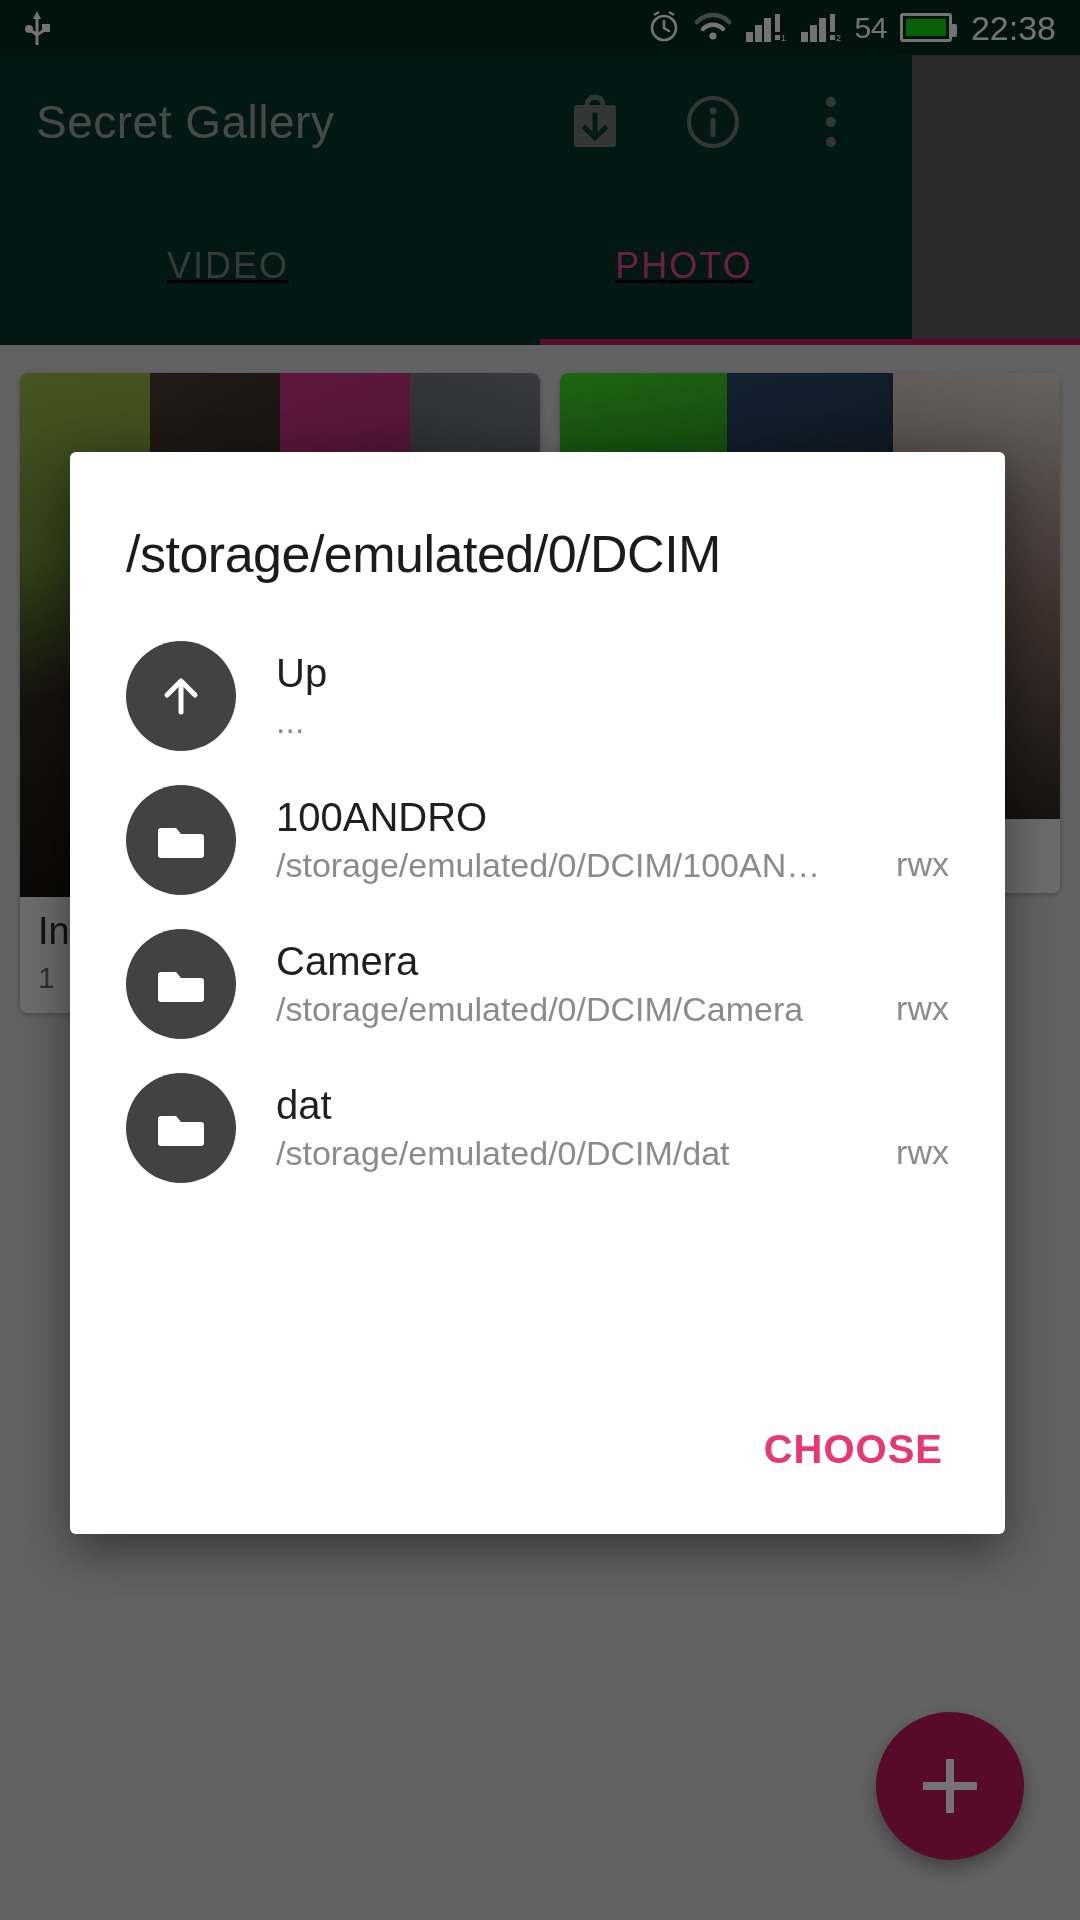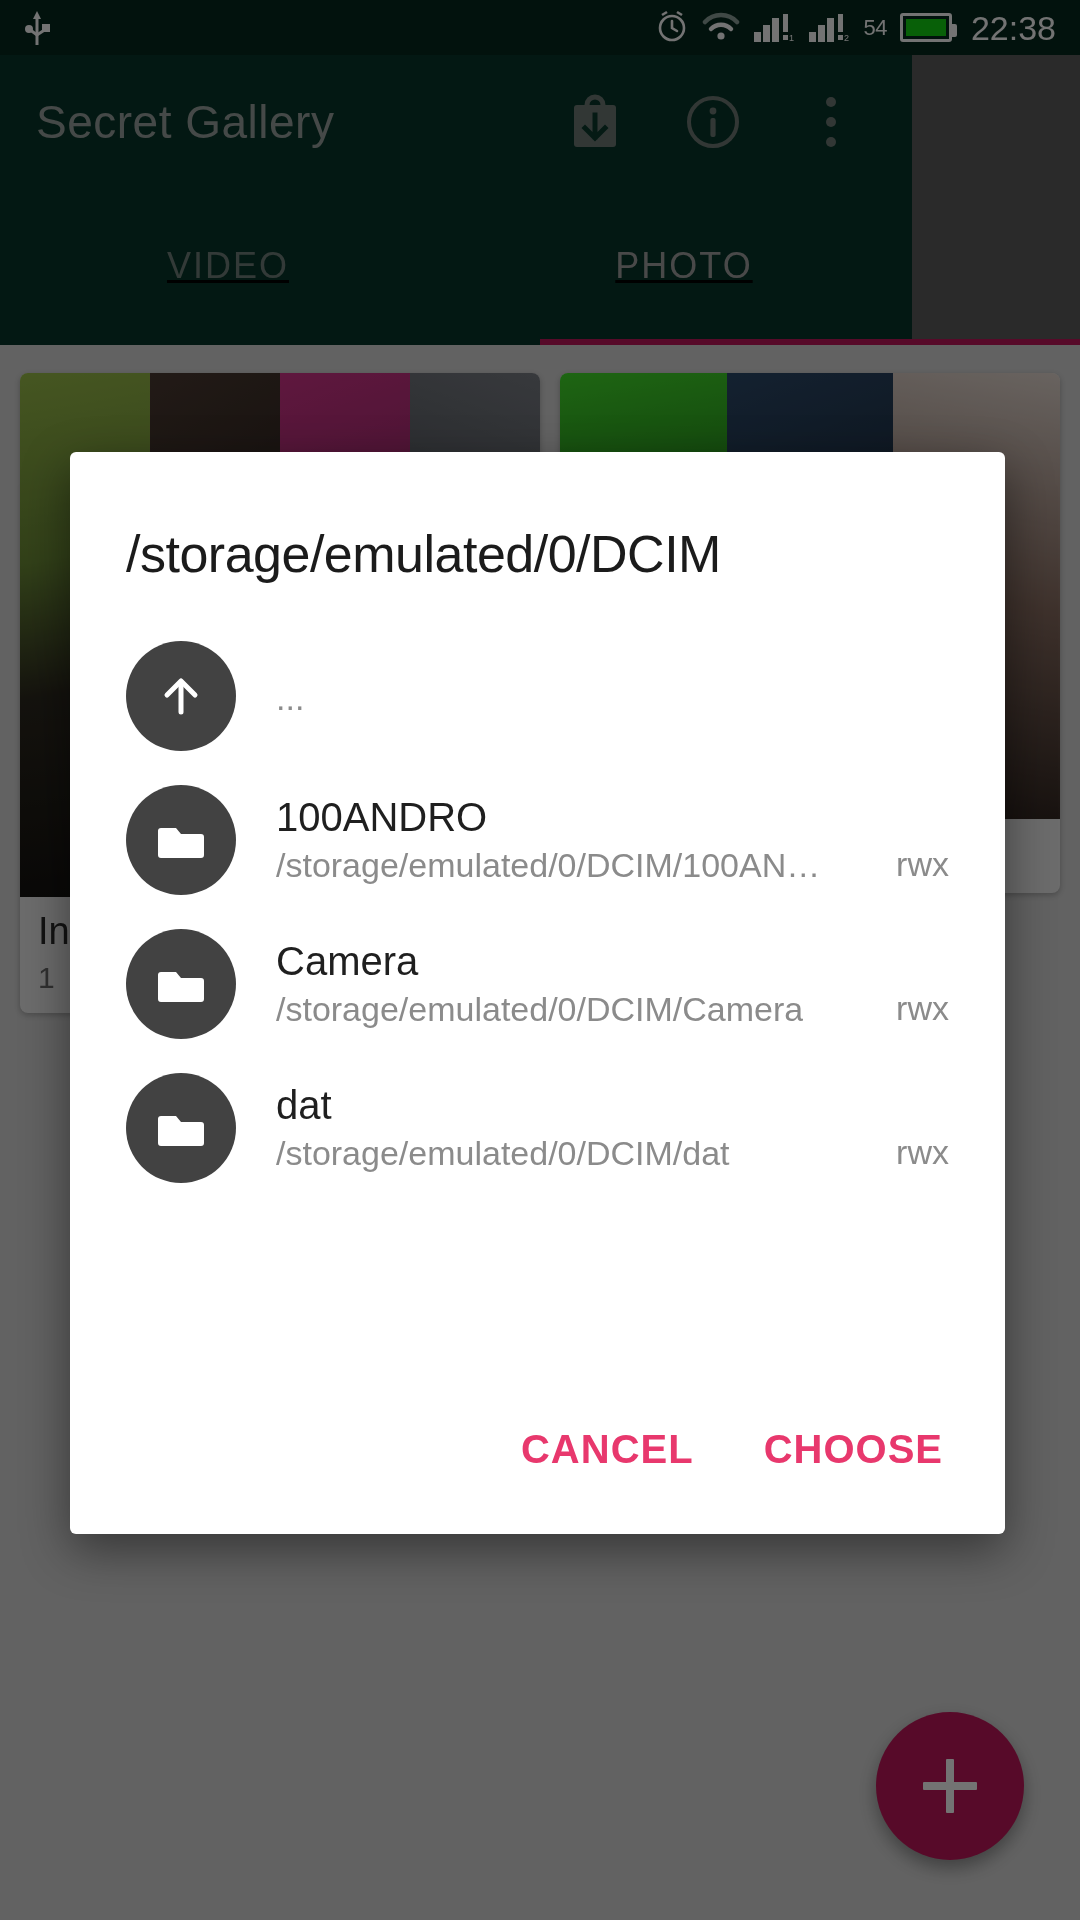--- a/index.html
+++ b/index.html
@@ -15,21 +15,21 @@
   .statusbar {
     position: absolute; top: 0; left: 0; width: 1080px; height: 55px;
     background: #06281e;
     display: flex; align-items: center;
     padding: 0 24px;
     color: #ffffff;
   }
   .sb-left { display: flex; align-items: center; gap: 14px; }
   .sb-right { margin-left: auto; display: flex; align-items: center; gap: 13px; }
   .sb-icon { display: block; }
-  .sb-num { font-size: 22px; letter-spacing: -0.5px; line-height: 1; }
+  .sb-num { font-size: 30px; letter-spacing: -0.5px; line-height: 1; }
   .sb-clock { font-size: 34px; letter-spacing: 0px; line-height: 1; margin-left: 6px; }
   .batt {
     width: 52px; height: 29px; border: 3px solid #fff; border-radius: 3px;
     position: relative; display: inline-block;
   }
   .batt::after {
     content:""; position: absolute; right: -8px; top: 8px;
     width: 6px; height: 13px; background: #fff; border-radius: 0 2px 2px 0;
   }
   .batt i { position: absolute; inset: 3px; background: #13d613; display: block; }
@@ -52,21 +52,21 @@
   .tabs {
     position: absolute; bottom: 0; left: 0; right: 0; height: 128px;
     display: flex;
     text-decoration: underline;
   }
   .tab {
     flex: 1; display: flex; align-items: flex-start; justify-content: center;
     padding-top: 28px;
     font-size: 36px; letter-spacing: 2px; color: #72817c;
   }
-  .tab.active { color: #a3a3a3; }
+  .tab.active { color: #ec4899; }
   .tab-indicator {
     position: absolute; bottom: 0; height: 6px; background: #c2185b;
   }
 
   
   .content {
     position: absolute; top: 345px; left: 0; width: 1080px; height: 1575px;
     background: #dadada;
     padding: 28px 20px;
     display: flex; gap: 20px;
@@ -293,20 +293,21 @@
 
       <div class="row">
         <div class="row-avatar">
           <svg width="56" height="56" viewBox="0 0 56 56">
             <path d="M28 44 L28 14" stroke="#fff" stroke-width="5" fill="none" stroke-linecap="round"></path>
             <path d="M14 27 L28 13 L42 27" stroke="#fff" stroke-width="5" fill="none" stroke-linecap="round" stroke-linejoin="round"></path>
           </svg>
         </div>
         <div class="row-body">
           <div class="row-texts">
+            <div class="row-title">Up</div>
             <div class="row-sub-wrap">
               <div class="row-sub">...</div>
             </div>
           </div>
           <div class="row-perm"></div>
         </div>
       </div>
 
       <div class="row">
         <div class="row-avatar">
@@ -355,18 +356,17 @@
               <div class="row-sub">/storage/emulated/0/DCIM/dat</div>
             </div>
           </div>
           <div class="row-perm">rwx</div>
         </div>
       </div>
 
     </div>
 
     <div class="dlg-actions">
-      <button class="dlg-btn">CANCEL</button>
       <button class="dlg-btn">CHOOSE</button>
     </div>
   </div>
 
 </div>
 
 </body></html>

